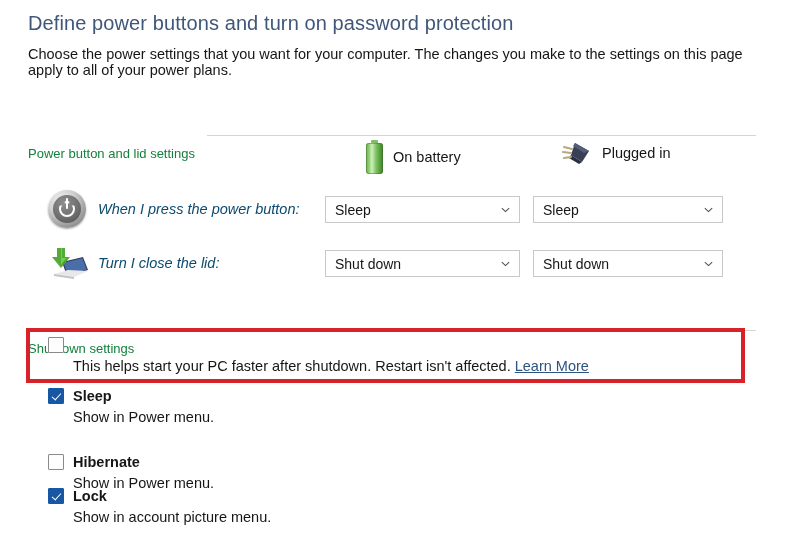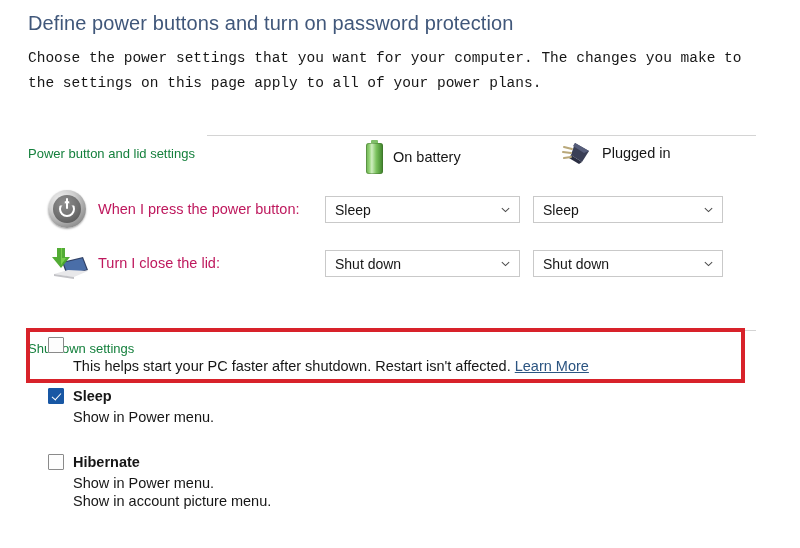--- a/index.html
+++ b/index.html
@@ -31,23 +31,22 @@
     color: #40577a;
     letter-spacing: 0.1px;
     white-space: nowrap;
   }
   .page-desc {
     position: absolute;
     left: 28px;
     top: 46px;
     width: 716px;
     font-size: 14.5px;
-    line-height: 25px;
+    line-height: 16px;
     color: #161616;
-    font-family: Liberation Mono, monospace;
   }
 
   
   .group-head {
     position: absolute;
     left: 28px;
     display: flex;
     align-items: center;
     width: 728px;
   }
@@ -129,22 +128,23 @@
     left: 20px;
     top: 2px;
     width: 42px;
     height: 42px;
   }
   .row-label {
     position: absolute;
     left: 70px;
     top: 13px;
     font-size: 14.5px;
-    color: #be185d;
+    color: #0c4a6e;
     white-space: nowrap;
+    font-style: italic;
   }
 
   
   .ico-power {
     width: 38px;
     height: 38px;
     border-radius: 50%;
     background: radial-gradient(circle at 35% 28%, #f2f2f2 0%, #cfcfcf 38%, #9a9a9a 70%, #6e6e6e 100%);
     box-shadow: 0 1px 2px rgba(0,0,0,0.35);
     position: relative;
@@ -397,16 +397,20 @@
 
   <div class="opt" id="opt-hibernate">
     <div class="cbrow">
       <span class="cbox"></span>
       <span class="cbtitle">Hibernate</span>
     </div>
     <div class="cbdesc">Show in Power menu.</div>
   </div>
 
   <div class="opt" id="opt-lock">
+    <div class="cbrow">
+      <span class="cbox checked"></span>
+      <span class="cbtitle">Lock</span>
+    </div>
     <div class="cbdesc">Show in account picture menu.</div>
   </div>
 
 </div>
 
 </body></html>

